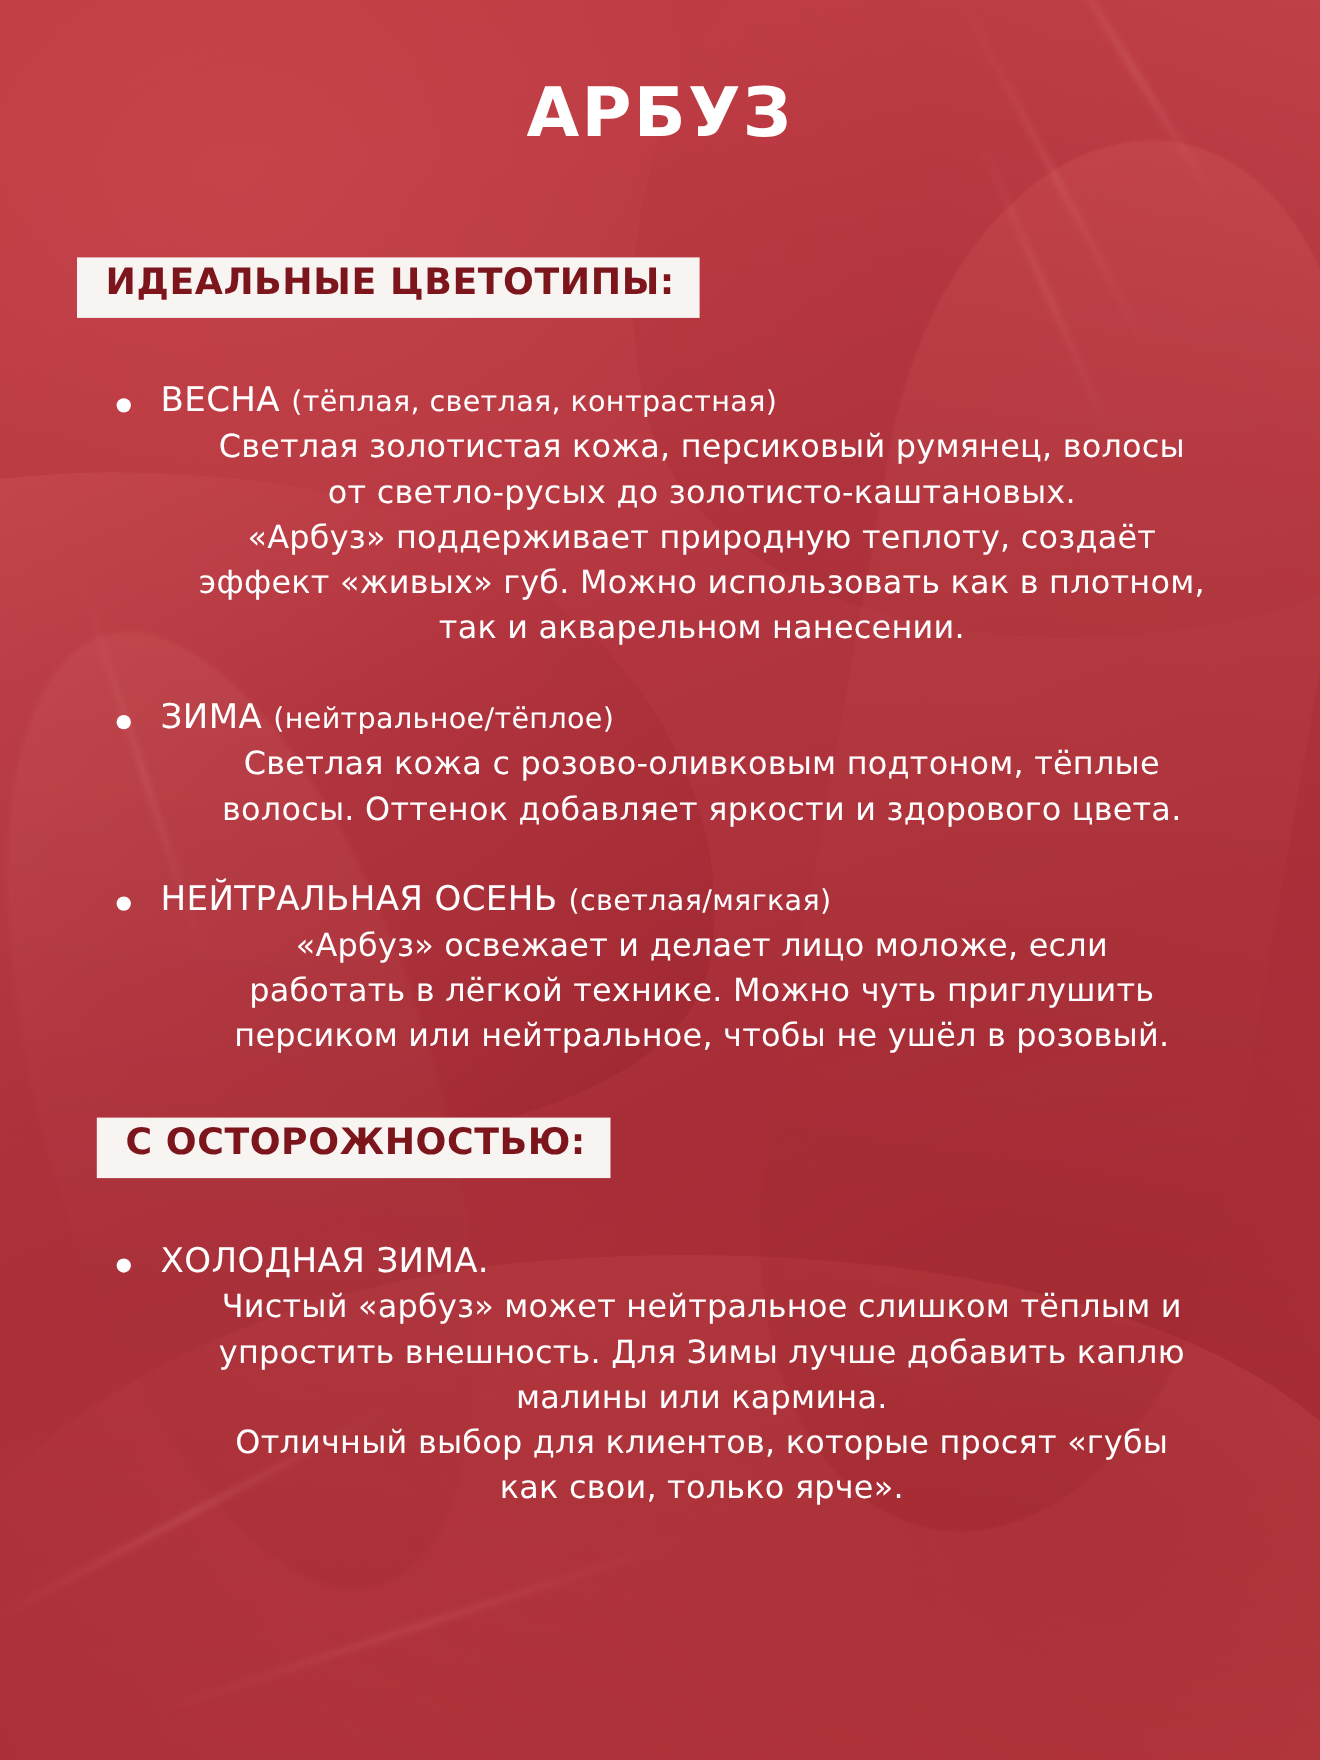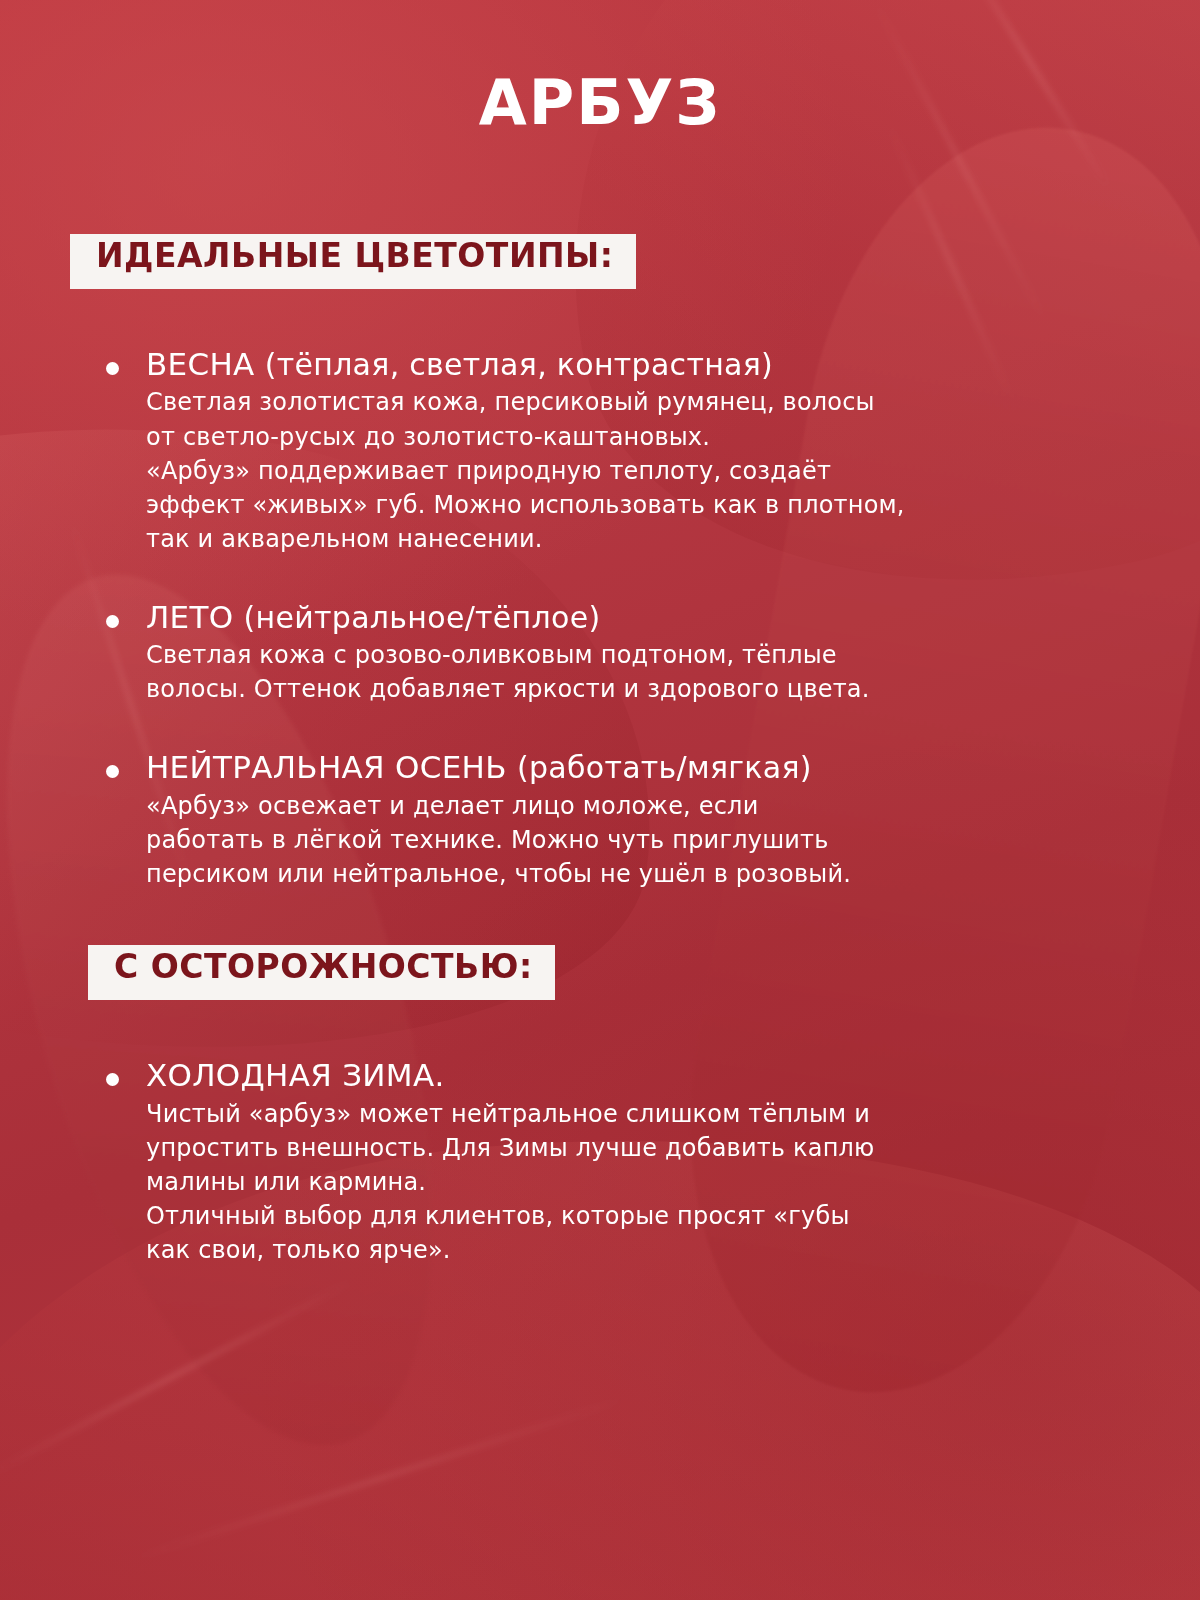--- a/index.html
+++ b/index.html
@@ -132,27 +132,28 @@
     background: #ffffff;
   }
 
   .item-title {
     font-size: 31px;
     line-height: 1.24;
     letter-spacing: 0.3px;
     font-weight: normal;
   }
   .item-title .qual {
-    font-size: 30px;
+    font-size: 26px;
   }
   .item-body {
-    font-size: 24px;
+    font-size: 29px;
     line-height: 1.42;
     letter-spacing: 0.2px;
     margin-top: 2px;
+    text-align: center;
   }
   .item-body p { margin: 0; }
 </style>
 </head>
 <body>
 
 <div class="page">
 
   <div class="drape d1"></div>
   <div class="drape d2"></div>
@@ -184,33 +185,33 @@
             <p>Светлая золотистая кожа, персиковый румянец, волосы</p>
             <p>от светло-русых до золотисто-каштановых.</p>
             <p>«Арбуз» поддерживает природную теплоту, создаёт</p>
             <p>эффект «живых» губ. Можно использовать как в плотном,</p>
             <p>так и акварельном нанесении.</p>
           </div>
         </li>
 
         <li>
           <div class="item-title">
-            <span>ЛЕТО</span>
+            <span>ЗИМА</span>
             <span class="qual">(нейтральное/тёплое)</span>
           </div>
           <div class="item-body">
             <p>Светлая кожа с розово-оливковым подтоном, тёплые</p>
             <p>волосы. Оттенок добавляет яркости и здорового цвета.</p>
           </div>
         </li>
 
         <li>
           <div class="item-title">
             <span>НЕЙТРАЛЬНАЯ ОСЕНЬ</span>
-            <span class="qual">(работать/мягкая)</span>
+            <span class="qual">(светлая/мягкая)</span>
           </div>
           <div class="item-body">
             <p>«Арбуз» освежает и делает лицо моложе, если</p>
             <p>работать в лёгкой технике. Можно чуть приглушить</p>
             <p>персиком или нейтральное, чтобы не ушёл в розовый.</p>
           </div>
         </li>
 
       </ul>
     </div>

